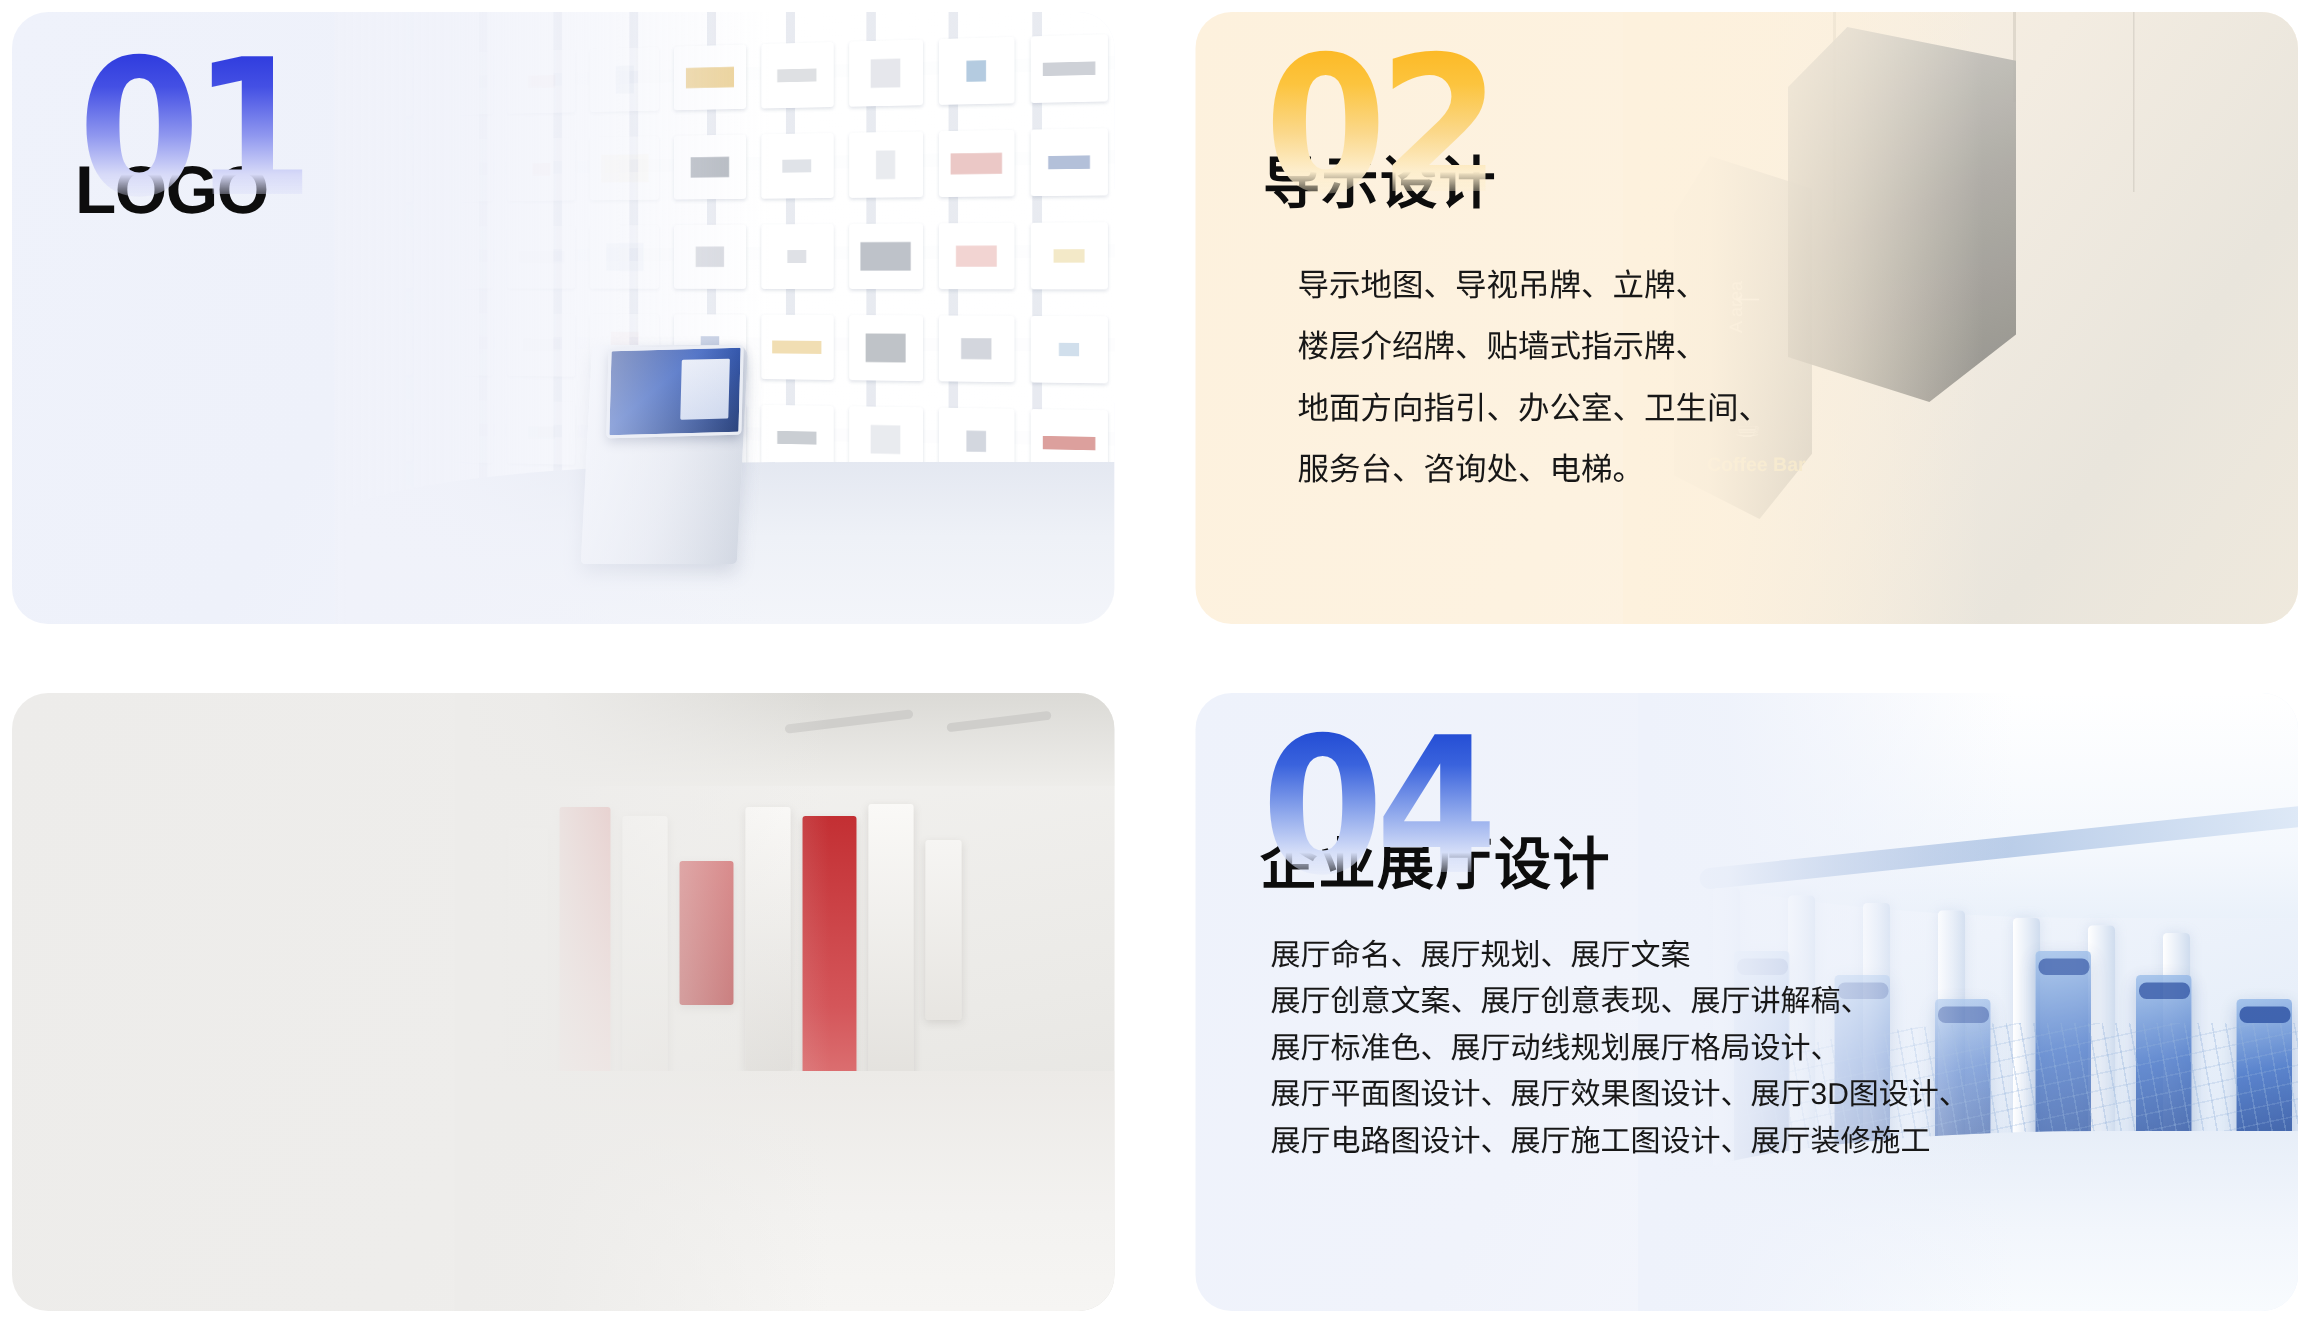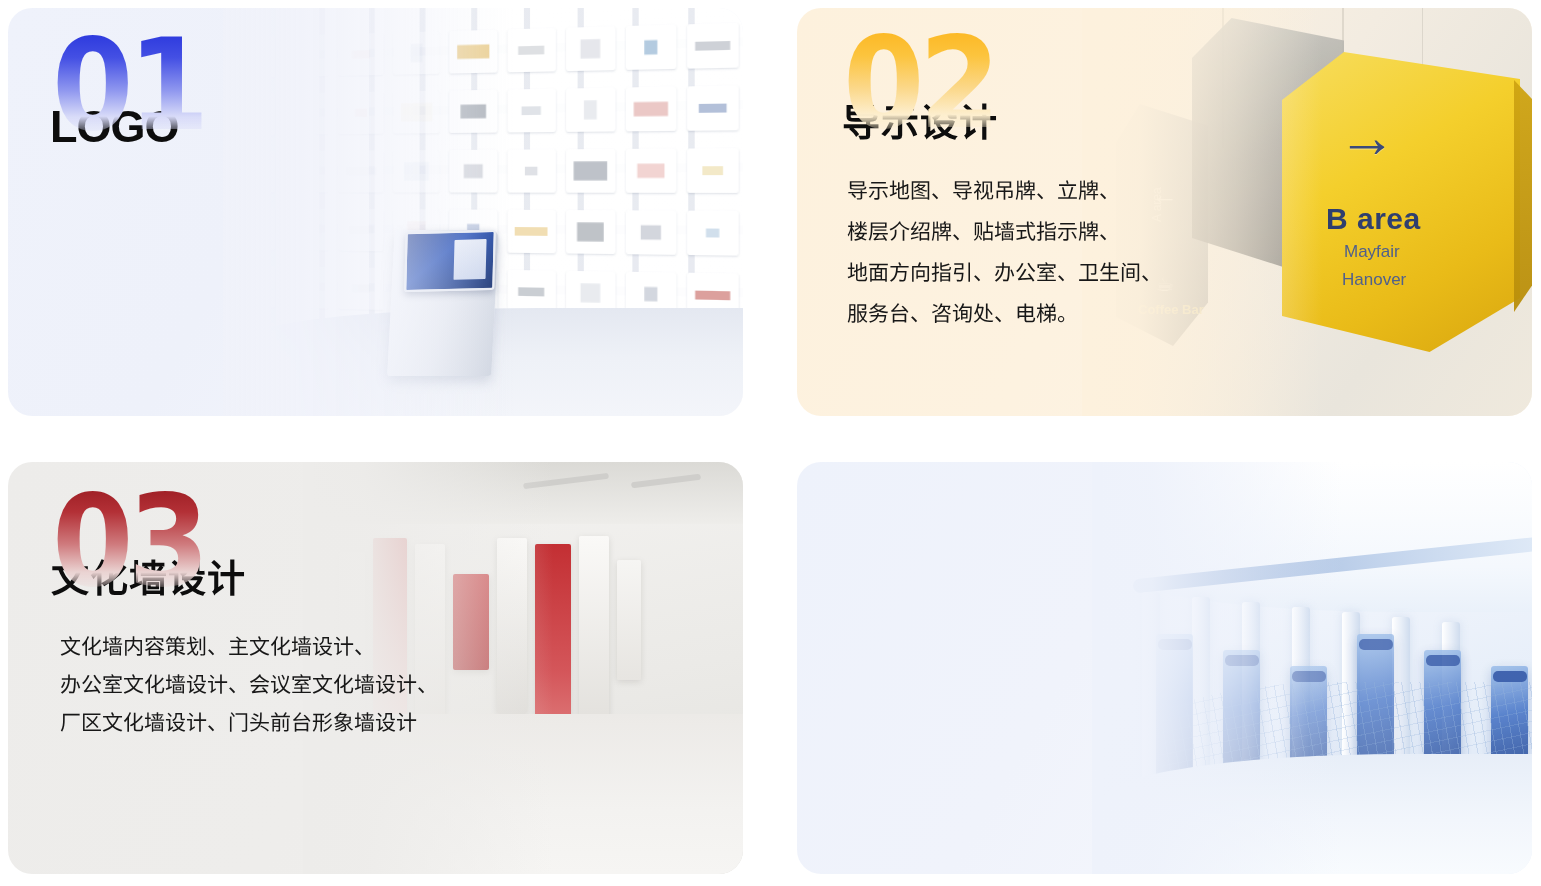--- a/index.html
+++ b/index.html
@@ -184,21 +184,21 @@
 
   
   .c1 .content{padding:24px 0 0 44px;}
   .c1 .bignum{margin-bottom:-36px;}
   .c1 .title{margin:0 0 0 -2px;}
   .c1 .body{margin-top:28px;font-size:22px;line-height:41px;margin-left:6px;}
 
   .c2 .content{padding:22px 0 0 46px;}
   .c2 .bignum{margin-bottom:-34px;}
   .c2 .title{margin:0 0 0 -1px;}
-  .c2 .body{margin-top:28px;font-size:21px;line-height:41px;margin-left:4px;}
+  .c2 .body{margin-top:28px;font-size:21px;line-height:41px;margin-left:22px;}
 
   .c3 .content{padding:26px 0 0 44px;}
   .c3 .bignum{margin-bottom:-36px;}
   .c3 .title{margin:0 0 0 -1px;}
   .c3 .body{margin-top:30px;font-size:21px;line-height:38px;margin-left:8px;}
 
   .c4 .content{padding:22px 0 0 44px;}
   .c4 .bignum{margin-bottom:-34px;}
   .c4 .title{margin:0 0 0 -1px;}
   .c4 .body{margin-top:26px;font-size:20px;line-height:31px;margin-left:6px;}
@@ -398,28 +398,20 @@
         <div class="sg-leftarrow">←</div>
         <div class="sg-aarea">A area</div>
         <div class="sg-cup">☕</div>
         <div class="sg-coffee">Coffee Bar</div>
       </div>
 
       <div class="hex hex-gray2">
           <div class="face"></div>
         </div>
 
-      <div class="hex hex-yellow">
-        <div class="face"></div>
-        <div class="hex-side"></div>
-        <div class="sg-arrow">→</div>
-        <div class="sg-barea">B area</div>
-        <div class="sg-sub1">Mayfair</div>
-        <div class="sg-sub2">Hanover</div>
-      </div>
 
       <div class="sg-fade"></div>
     </div>
     <div class="content">
       <div class="bignum n2">02</div>
       <h2 class="title title-cjk">导示设计</h2>
       <p class="body">导示地图、导视吊牌、立牌、
 楼层介绍牌、贴墙式指示牌、
 地面方向指引、办公室、卫生间、
 服务台、咨询处、电梯。</p>
@@ -438,27 +430,20 @@
           <div class="cw-p" style="width: 30px; height: 174px; margin-top: 10px; background: linear-gradient(rgb(250, 249, 247), rgb(230, 228, 224));"></div>
           <div class="cw-p" style="width: 36px; height: 96px; margin-top: 40px; background: linear-gradient(rgb(207, 90, 92), rgb(184, 72, 74));"></div>
           <div class="cw-p" style="width: 30px; height: 176px; margin-top: 4px; background: linear-gradient(rgb(251, 250, 248), rgb(223, 221, 217));"></div>
           <div class="cw-p" style="width: 36px; height: 232px; margin-top: 10px; background: linear-gradient(rgb(195, 47, 51), rgb(212, 86, 90) 55%, rgb(229, 144, 143));"></div>
           <div class="cw-p" style="width: 30px; height: 186px; margin-top: 2px; background: linear-gradient(rgb(250, 249, 247), rgb(227, 225, 221));"></div>
           <div class="cw-p" style="width: 24px; height: 120px; margin-top: 26px; background: linear-gradient(rgb(246, 245, 243), rgb(231, 229, 225));"></div>
         </div>
       <div class="cw-floor"></div>
       <div class="cw-fade"></div>
     </div>
-    <div class="content">
-      <div class="bignum n3">03</div>
-      <h2 class="title title-cjk">文化墙设计</h2>
-      <p class="body">文化墙内容策划、主文化墙设计、
-办公室文化墙设计、会议室文化墙设计、
-厂区文化墙设计、门头前台形象墙设计</p>
-    </div>
   </section>
 
   <section class="card card-04 c4">
     <div class="photo photo-hall">
       <div class="hl-bg"></div>
       <div class="hl-ceil"></div>
       <div class="hl-ceilband"></div>
       <div class="hl-cols" id="hl-cols">
           <div class="hl-col" style="height: 250px; margin-top: 0px;"></div>
           <div class="hl-col" style="height: 244px; margin-top: 5px;"></div>
@@ -485,15 +470,24 @@
             <div class="hl-tag"></div>
           </div>
           <div class="hl-b" style="height: 106px; margin-top: 42px; opacity: 0.9;">
             <div class="hl-tag"></div>
           </div>
         </div>
       <div class="hl-mesh"></div>
       <div class="hl-floor"></div>
       <div class="hl-fade"></div>
     </div>
+    <div class="content">
+      <div class="bignum n4">04</div>
+      <h2 class="title title-cjk">企业展厅设计</h2>
+      <p class="body">展厅命名、展厅规划、展厅文案
+展厅创意文案、展厅创意表现、展厅讲解稿、
+展厅标准色、展厅动线规划展厅格局设计、
+展厅平面图设计、展厅效果图设计、展厅3D图设计、
+展厅电路图设计、展厅施工图设计、展厅装修施工</p>
+    </div>
   </section>
 
 </div>
 
 </body></html>

